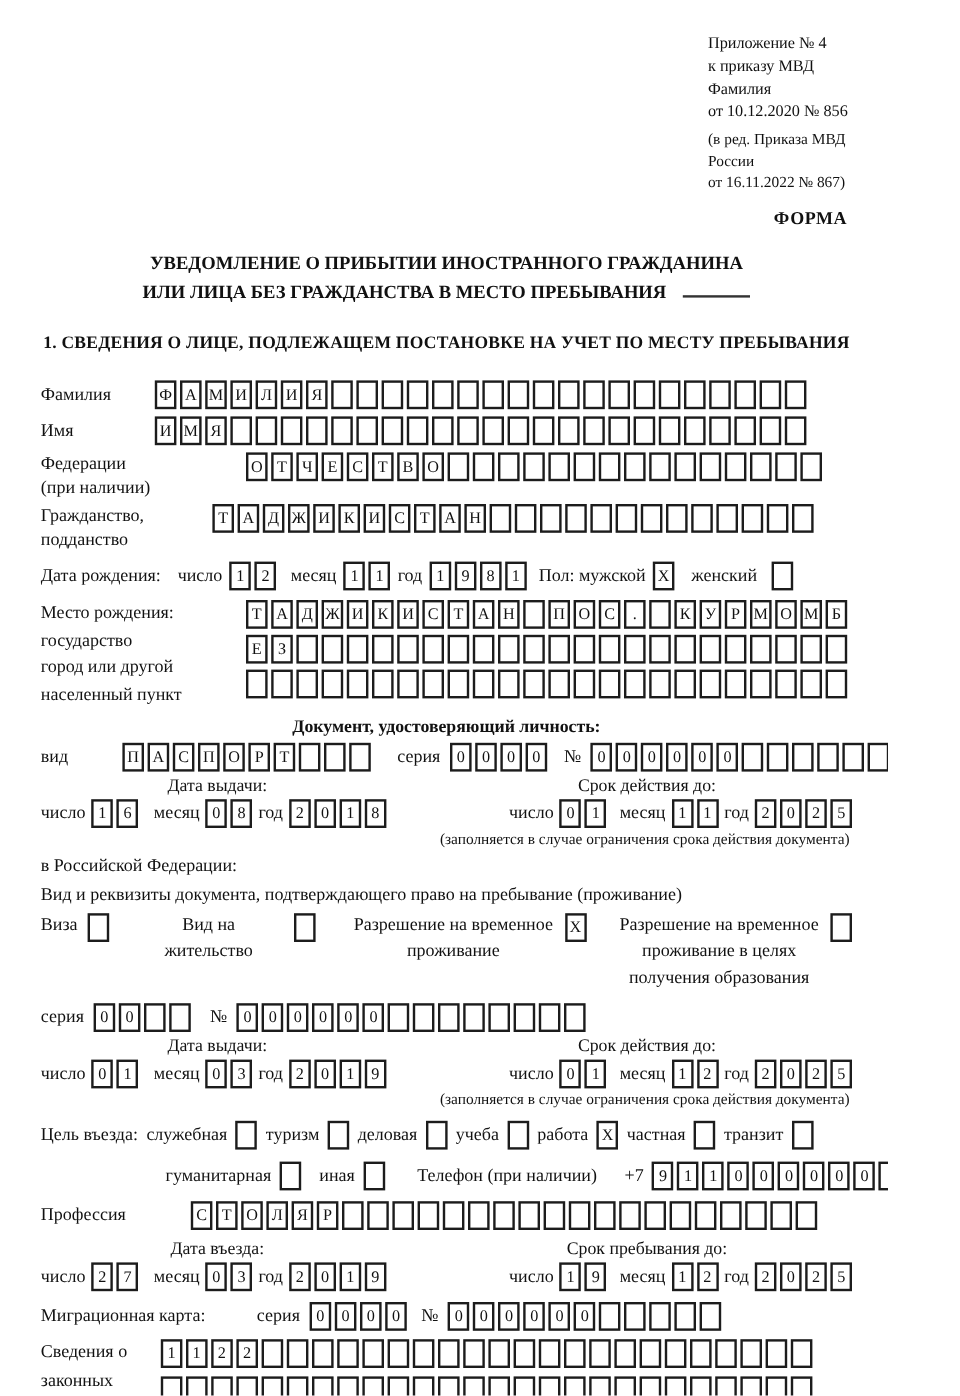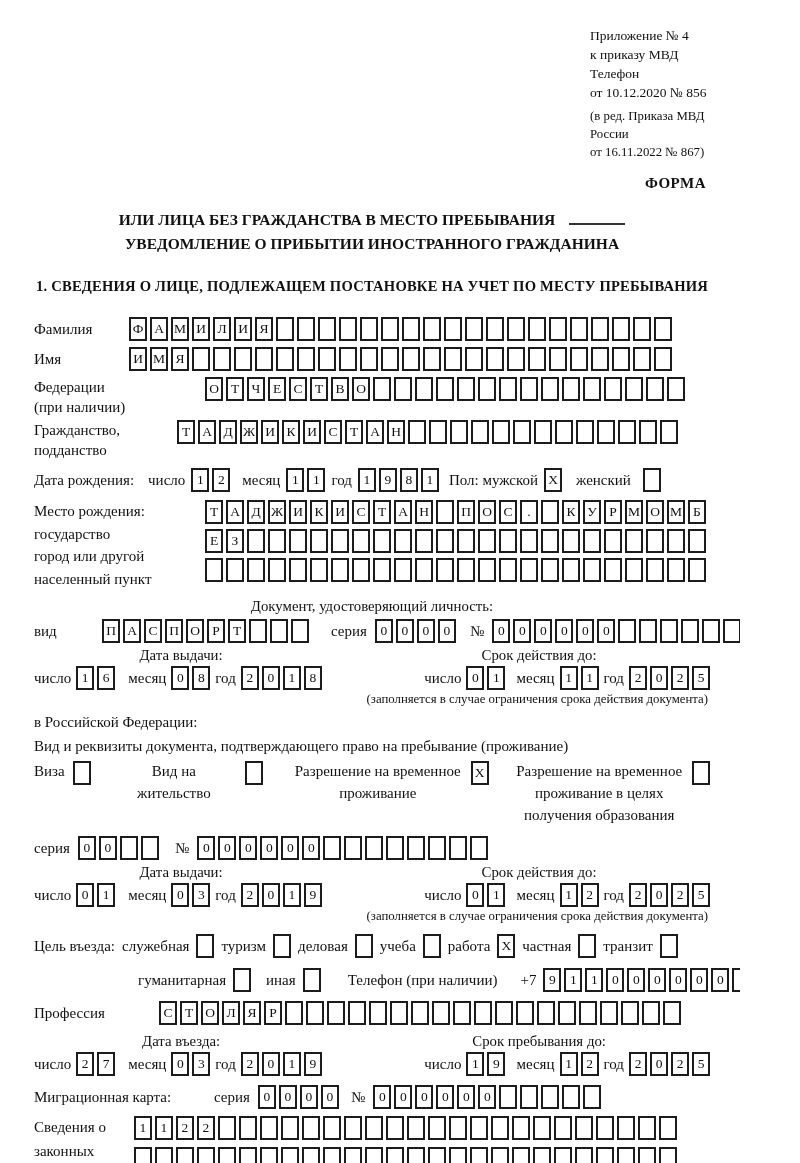--- a/index.html
+++ b/index.html
@@ -34,21 +34,21 @@
 
   .row { display:flex; align-items:center; margin-top:6px; }
   .row-top { align-items:flex-start; }
   .lbl { font-size:15px; }
   .lbl-col { display:flex; flex-direction:column; line-height:1.35; font-size:15px; }
   .w95 { flex:0 0 95px; }
   .w171 { flex:0 0 171px; }
   .w143 { flex:0 0 143px; }
   .w125 { flex:0 0 125px; }
 
-  .center-bold { text-align:center; font-weight:normal; font-size:14.8px; margin-top:8px; }
+  .center-bold { text-align:center; font-weight:bold; font-size:14.8px; margin-top:8px; }
 
   
   .dates { display:flex; margin-top:4px; }
   .dcol-l { width:355px; }
   .dcol-r { flex:1; }
   .date-head { text-align:center; font-size:14.8px; }
   .dcol-l .date-head { padding-right:40px; }
   .date-line { display:flex; align-items:center; gap:5px; margin-top:2px; }
   .dcol-r .date-line { padding-left:56px; }
   .note { font-size:12.8px; text-align:right; padding-right:2px; margin-top:2px; }
@@ -65,32 +65,32 @@
   .purpose-row .lbl { white-space:nowrap; }
   .indent104 { padding-left:104px; }
 </style>
 </head>
 <body>
 
 <div class="page">
 
   <div class="annex">
     <div>Приложение № 4</div>
-    <div>к приказу МВД Телефон</div>
+    <div>к приказу МВД Фамилия</div>
     <div>от 10.12.2020 № 856</div>
     <div class="gap"></div>
     <div class="small">(в ред. Приказа МВД России</div>
     <div class="small">от 16.11.2022 № 867)</div>
   </div>
 
   <div class="forma">ФОРМА</div>
 
   <div class="title">
+    <div>УВЕДОМЛЕНИЕ О ПРИБЫТИИ ИНОСТРАННОГО ГРАЖДАНИНА</div>
     <div><span>ИЛИ ЛИЦА БЕЗ ГРАЖДАНСТВА В МЕСТО ПРЕБЫВАНИЯ</span><span class="blank-line"></span></div>
-    <div>УВЕДОМЛЕНИЕ О ПРИБЫТИИ ИНОСТРАННОГО ГРАЖДАНИНА</div>
   </div>
 
   <div class="section-head">1. СВЕДЕНИЯ О ЛИЦЕ, ПОДЛЕЖАЩЕМ ПОСТАНОВКЕ НА УЧЕТ ПО МЕСТУ ПРЕБЫВАНИЯ</div>
 
   <div class="row" style="margin-top:22px;">
     <div class="lbl w95">Фамилия</div>
     <div class="cells">
         <span class="cell">Ф</span>
         <span class="cell">А</span>
         <span class="cell">М</span>

